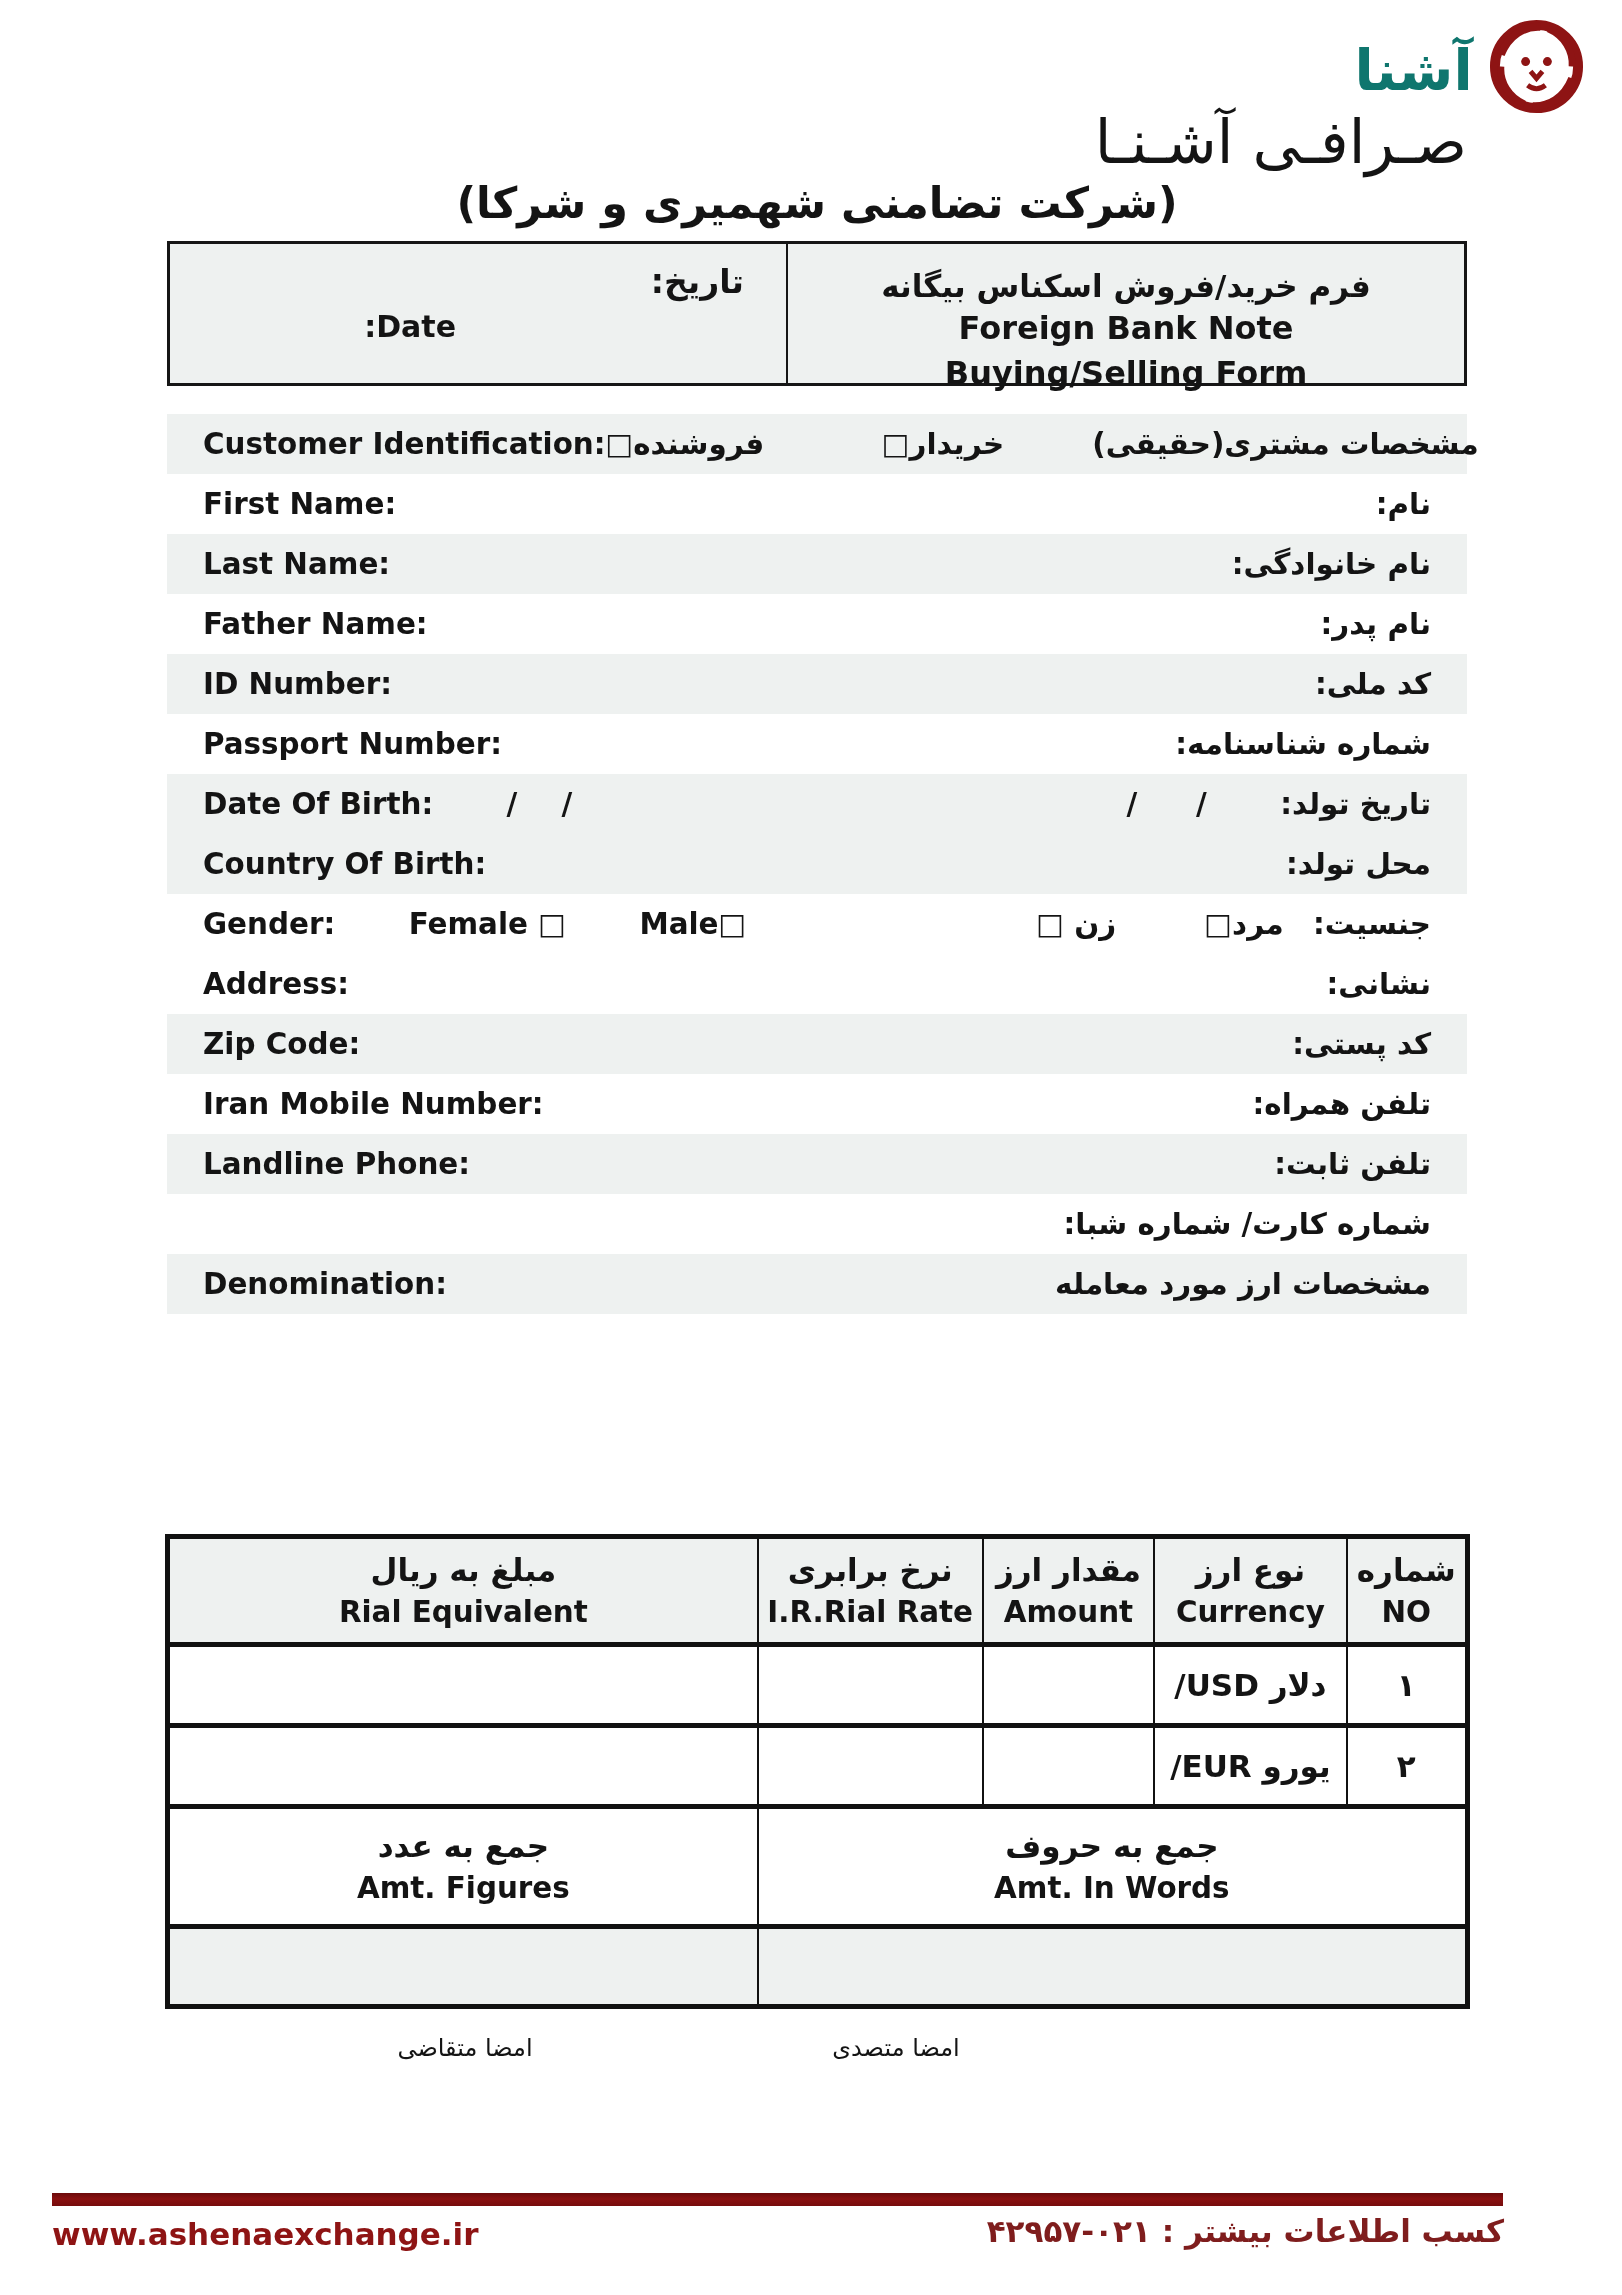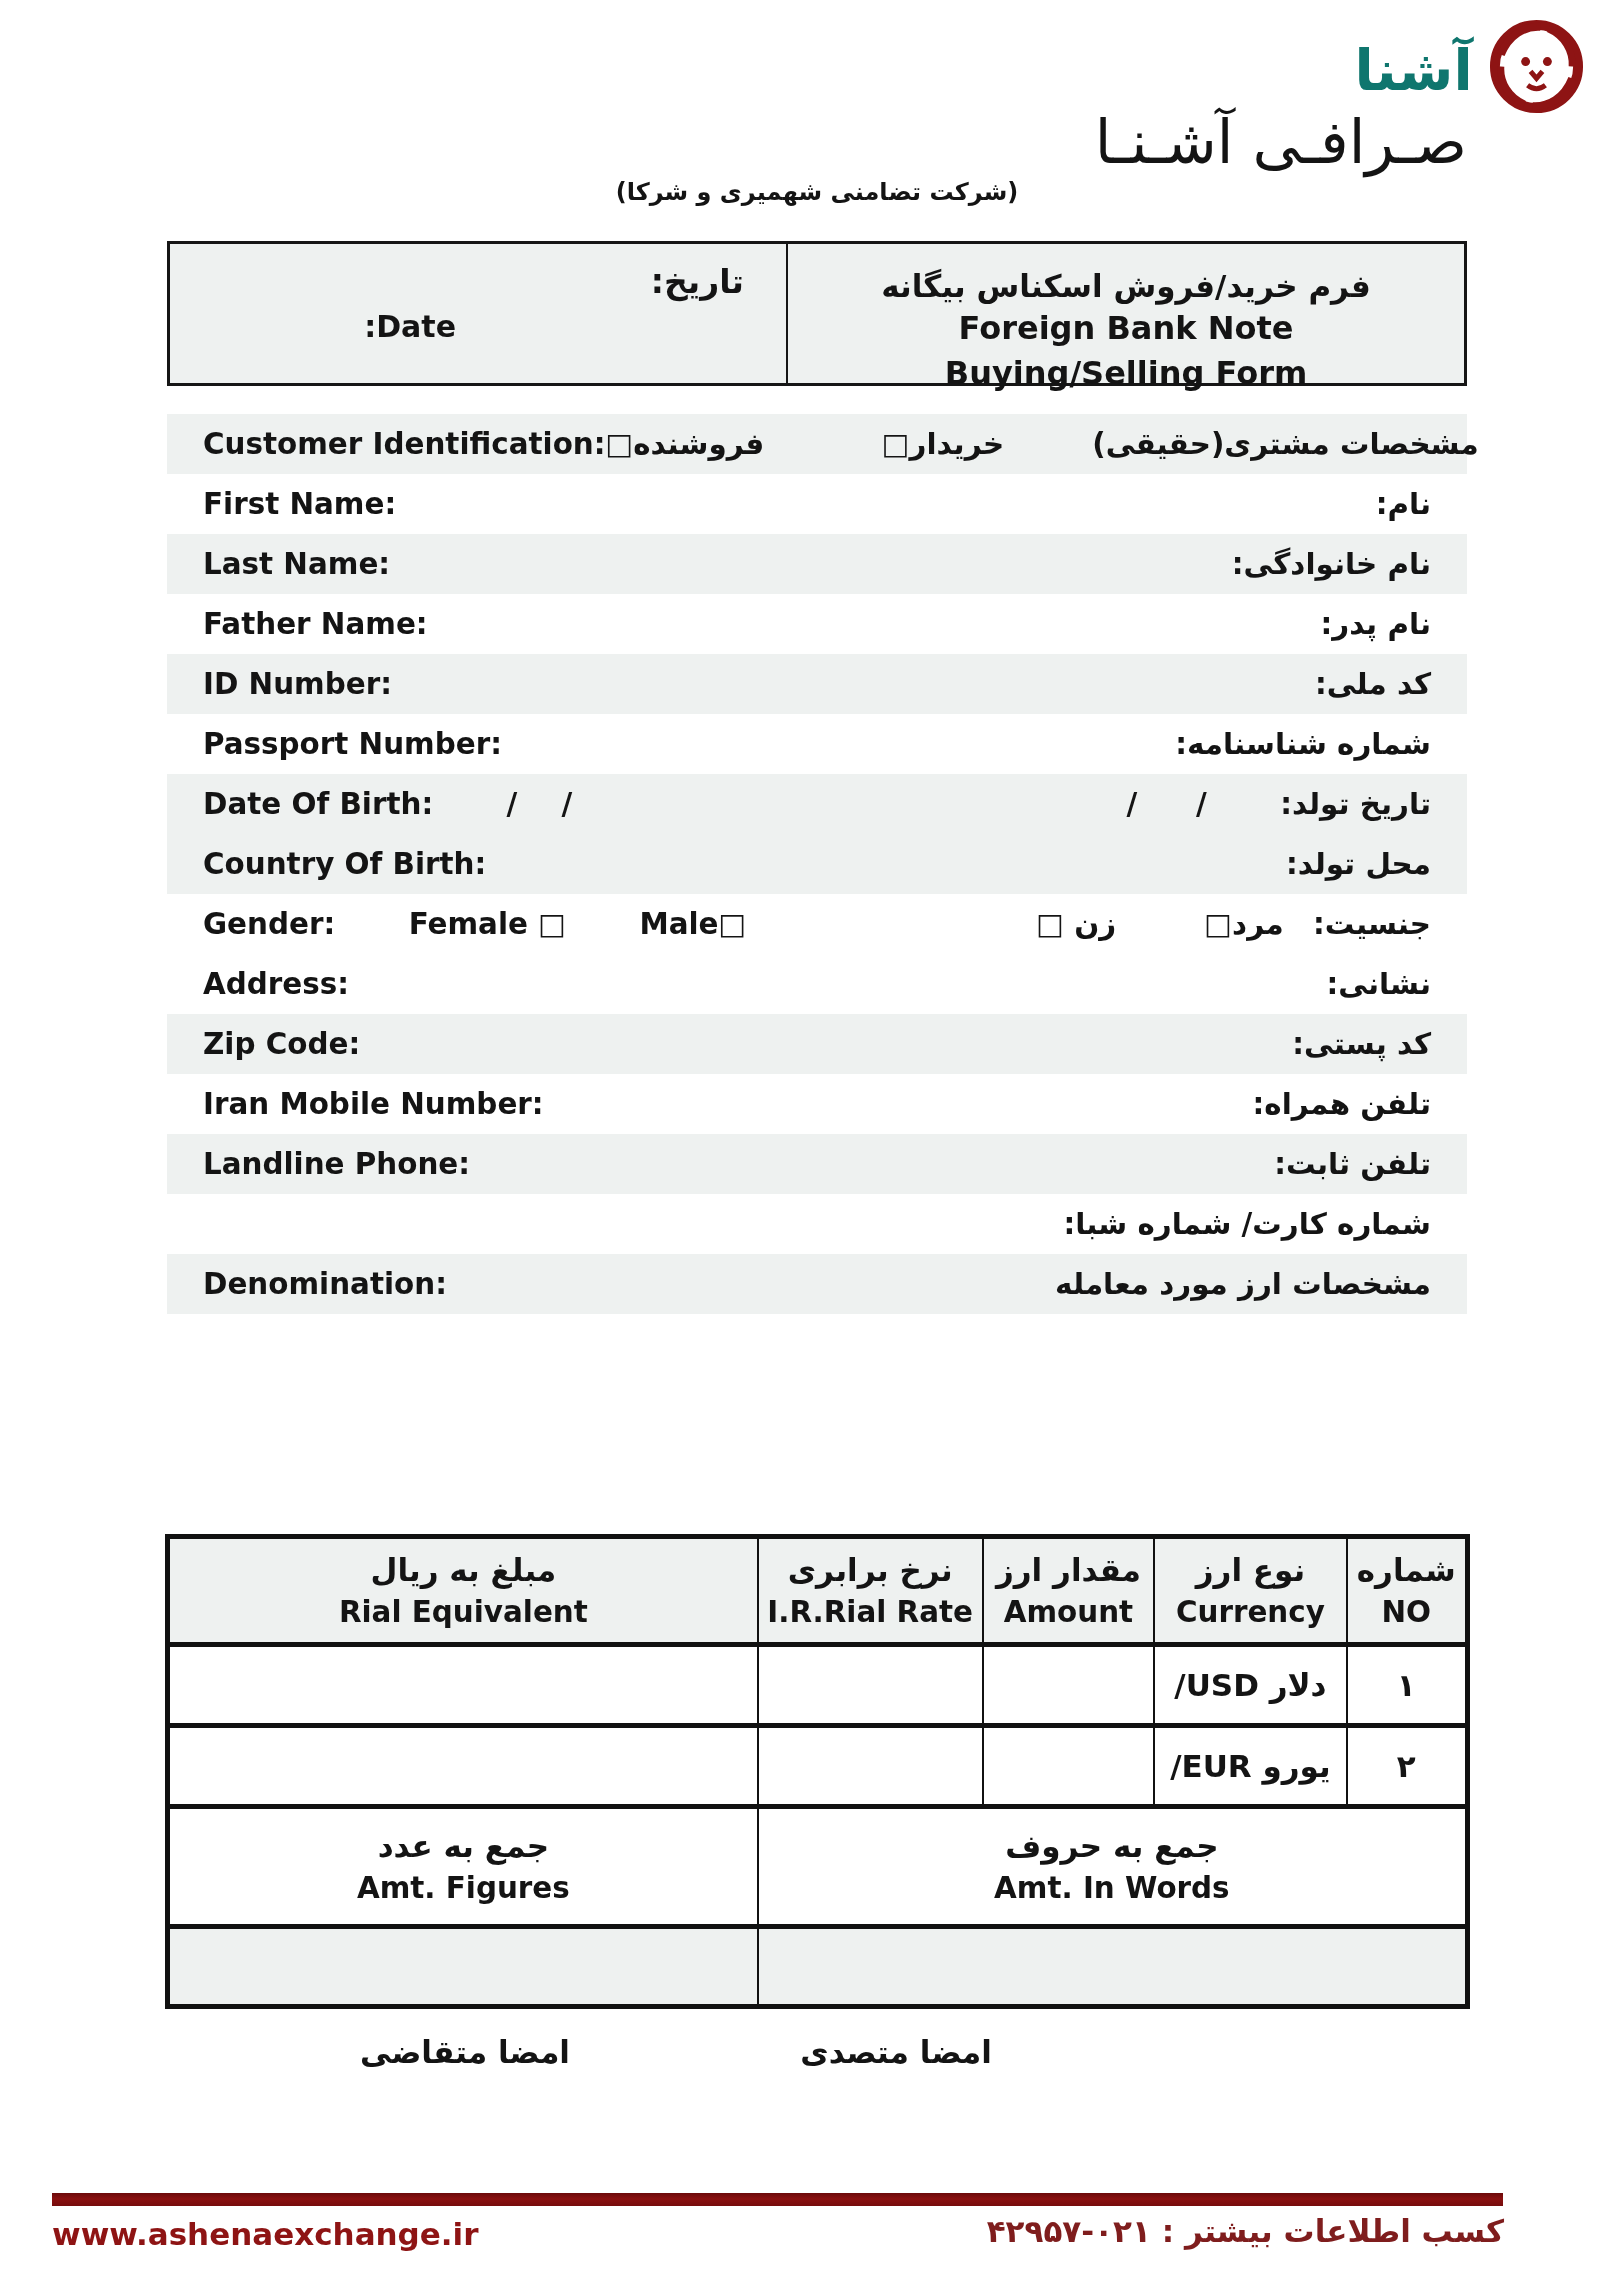--- a/index.html
+++ b/index.html
@@ -9,21 +9,21 @@
     overflow:hidden;
   }
   
   .logo{position:absolute;top:17px;right:37px;display:flex;align-items:center;gap:14.4px;}
   .logo-text{font-size:56px;font-weight:700;line-height:1;color:#0f766e;direction:rtl;margin-top:9.2px;}
   .logo-emblem svg{display:block;}
   
   .page-title{position:absolute;left:167px;width:1300px;top:111px;
     font-size:60px;font-weight:400;line-height:1.05;direction:rtl;}
   .page-subtitle{position:absolute;left:167px;width:1300px;top:178px;text-align:center;
-    font-size:24px;font-weight:700;direction:rtl;}
+    font-size:43px;font-weight:700;direction:rtl;}
   
   .header-box{position:absolute;left:167px;top:241px;width:1300px;height:145px;
     background:#eef1f0;border:3.3px solid #161616;box-sizing:border-box;}
   .hb-left{position:absolute;left:0;top:0;bottom:0;width:616px;border-right:2.6px solid #161616;}
   .hb-date-fa{margin-top:18.3px;padding-left:16px;padding-right:42px;text-align:right;
     font-size:33px;font-weight:700;direction:rtl;}
   .hb-date-en{margin-top:7.9px;padding-right:330px;text-align:right;
     font-size:30px;font-weight:700;direction:rtl;}
   .hb-right{position:absolute;left:618px;right:0;top:0;bottom:0;text-align:center;padding-top:22px;}
   .hb-title-fa{font-size:31px;font-weight:700;direction:rtl;line-height:1.3;}
@@ -43,21 +43,21 @@
     text-align:center;vertical-align:middle;padding:0;font-weight:700;}
   .hdr-cell{height:103px;background:#eef1f0;}
   .fa-line{display:block;font-size:31px;font-weight:700;direction:rtl;}
   .en-line{display:block;font-size:29.4px;font-weight:700;margin-top:7.9px;}
   .data-row td{height:76px;background:#ffffff;}
   .cur-cell{font-size:31px;direction:rtl;}
   .no-cell{font-size:31px;}
   .tot-row td{height:115px;background:#ffffff;}
   .empty-row td{height:75px;background:#eef1f0;}
   
-  .sig{position:absolute;top:2034px;font-size:31px;font-weight:700;direction:rtl;
+  .sig{position:absolute;top:2034px;font-size:24px;font-weight:400;direction:rtl;
     transform:translateX(-50%);white-space:nowrap;}
   .sig-operator{left:896px;}
   .sig-applicant{left:465px;}
   
   .footer-bar{position:absolute;left:52px;top:2193px;width:1451px;height:13px;
     background:linear-gradient(#6b0a0a,#8a1010 45%,#760c0c);}
   .footer-web{position:absolute;left:52px;top:2216px;font-size:31px;font-weight:700;color:#8e1414;}
   .footer-info{position:absolute;right:119px;top:2213px;font-size:31px;font-weight:700;
     color:#7f1d1d;direction:rtl;white-space:pre;margin-left:40px;}
 </style>

